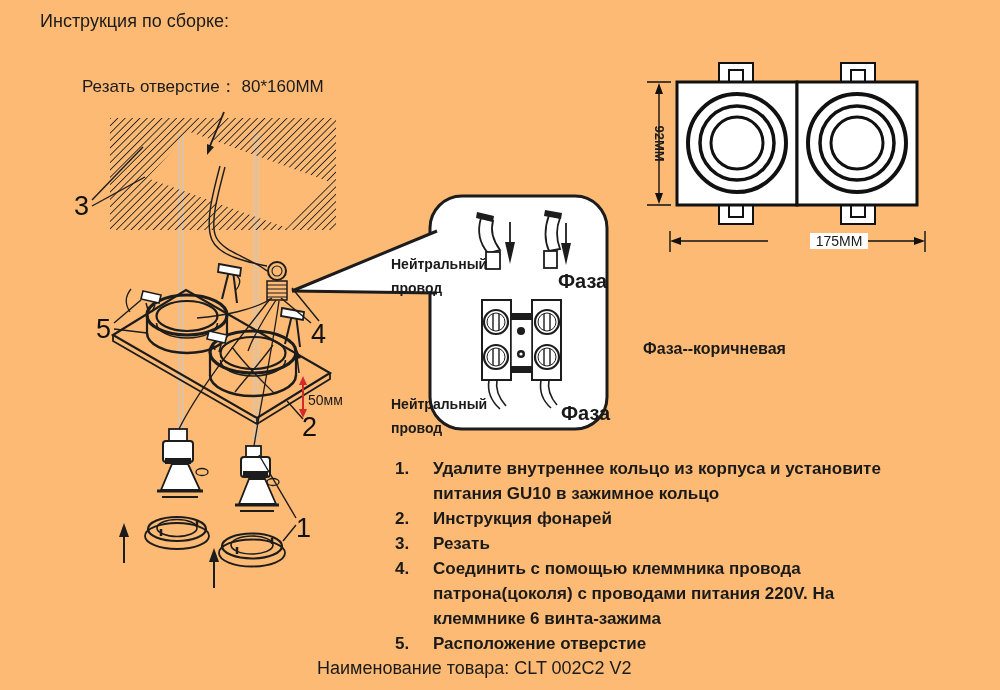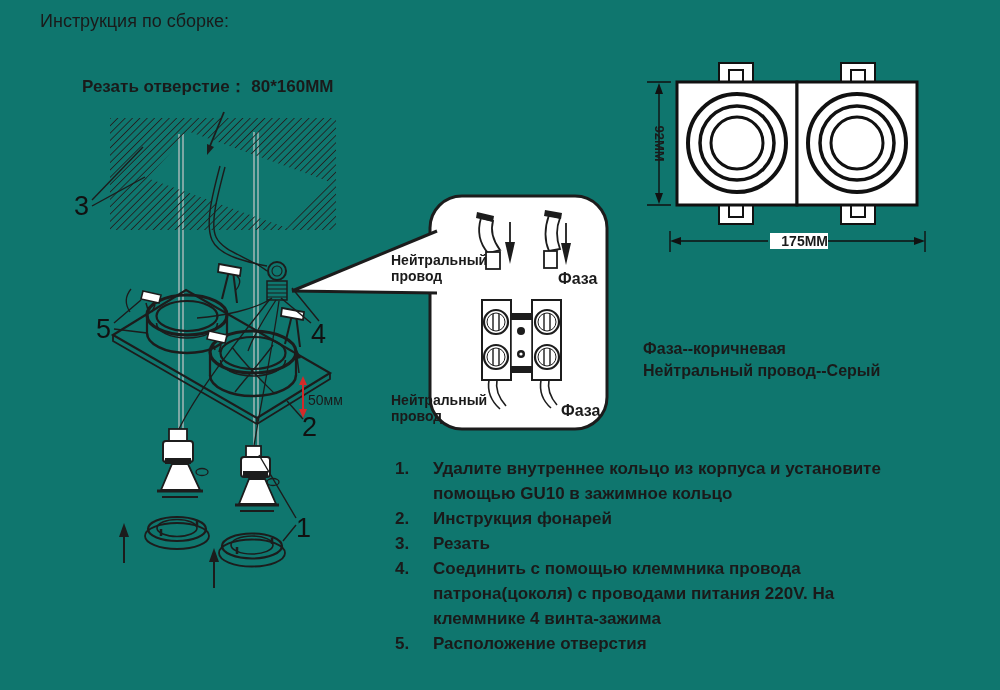--- a/index.html
+++ b/index.html
@@ -1,28 +1,28 @@
 <!DOCTYPE html>
 <html><head>
 <meta charset="utf-8">
 <style>
   html,body{margin:0;padding:0;background:#fff;}
-  #canvas{position:relative;width:1000px;height:690px;background:#0f766e;overflow:hidden;
+  #canvas{position:relative;width:1000px;height:690px;background:#fdba74;overflow:hidden;
           font-family:"Liberation Sans","DejaVu Sans",sans-serif;color:#1a1a1a;}
   #lineart{position:absolute;left:0;top:0;}
   .txt{position:absolute;white-space:pre;}
   .title{font-size:18px;font-weight:400;}
-  .cutlabel{font-size:17px;font-weight:700;}
+  .cutlabel{font-size:17px;font-weight:400;}
   .partnum{font-size:27px;font-weight:400;color:#111;}
   .depth{font-size:14px;font-weight:400;}
-  .calloutlbl{font-size:14px;font-weight:700;line-height:16px;white-space:normal;width:112px;}
-  .phase{font-size:16px;font-weight:700;}
+  .calloutlbl{font-size:14px;font-weight:700;line-height:24px;white-space:normal;width:112px;}
+  .phase{font-size:20px;font-weight:700;}
   .note{font-size:16px;font-weight:600;margin-left:20px;}
   .dimtxt{font-size:13px;font-weight:600;text-align:center;}
-  .dimw{font-size:14px;font-weight:700;text-align:right;width:58px;background:#fff;}
+  .dimw{font-size:14px;font-weight:400;text-align:center;width:58px;background:#fff;margin-left:40px;}
   .rot90{transform:rotate(90deg);width:60px;}
   .steps{position:absolute;left:395px;top:456px;width:497px;font-size:17px;font-weight:600;line-height:25px;}
   .step{display:flex;}
   .step-num{width:38px;flex:0 0 38px;}
   .step-text{flex:1;white-space:normal;}
   .product{font-size:18px;font-weight:400;}
 </style>
 </head>
 <body>
 
@@ -241,41 +241,41 @@
   <div class="txt partnum" style="left:302px;top:412px">2</div>
   <div class="txt partnum" style="left:296px;top:513px">1</div>
   <div class="txt depth" style="left:308px;top:392px">50мм</div>
 
   <div class="txt calloutlbl" style="left:391px;top:252px">Нейтральный провод</div>
   <div class="txt phase" style="left:558px;top:270px">Фаза</div>
   <div class="txt calloutlbl" style="left:391px;top:392px">Нейтральный провод</div>
   <div class="txt phase" style="left:561px;top:402px">Фаза</div>
 
   <div class="txt note" style="left:623px;top:340px">Фаза--коричневая</div>
-  <div class="txt note" style="left:623px;top:362px">Нейтральный провод--Серый</div>
 
   <div class="txt dimtxt rot90" style="left:629px;top:136px">92MM</div>
   <div class="txt dimw" style="left:770px;top:233px">175MM</div>
 
   <div class="steps">
     <div class="step">
       <span class="step-num">1.</span>
-      <span class="step-text">Удалите внутреннее кольцо из корпуса и установите помощью GU10 в зажимное кольцо</span>
+      <span class="step-text">Удалите внутреннее кольцо из корпуса и установите питания GU10 в зажимное кольцо</span>
     </div>
     <div class="step">
       <span class="step-num">2.</span>
       <span class="step-text">Инструкция фонарей</span>
     </div>
     <div class="step">
       <span class="step-num">3.</span>
       <span class="step-text">Резать</span>
     </div>
     <div class="step">
       <span class="step-num">4.</span>
-      <span class="step-text">Соединить с помощью клеммника провода патрона(цоколя) с проводами питания 220V. На клеммнике 4 винта-зажима</span>
+      <span class="step-text">Соединить с помощью клеммника провода патрона(цоколя) с проводами питания 220V. На клеммнике 6 винта-зажима</span>
     </div>
     <div class="step">
       <span class="step-num">5.</span>
-      <span class="step-text">Расположение отверстия</span>
+      <span class="step-text">Расположение отверстие</span>
     </div>
   </div>
 
+  <div class="txt product" style="left:317px;top:658px">Наименование товара: CLT 002C2 V2</div>
 </div>
 
 </body></html>

